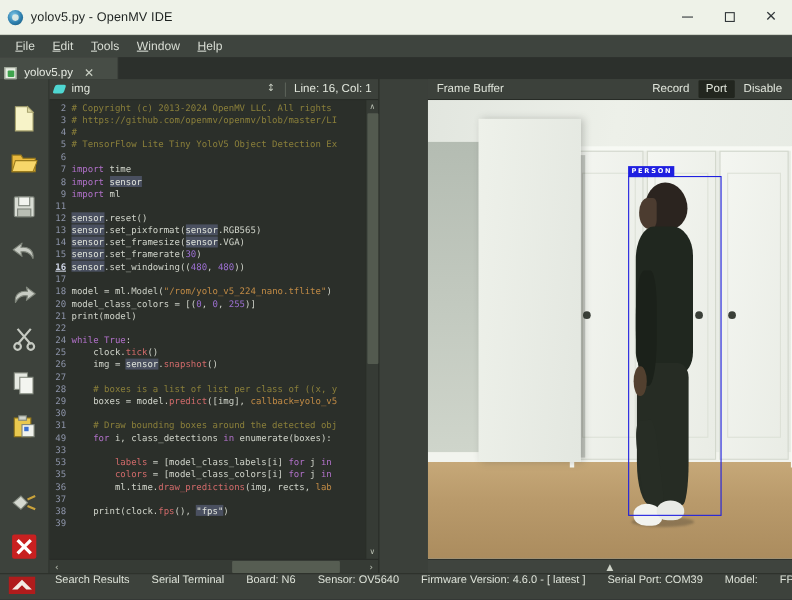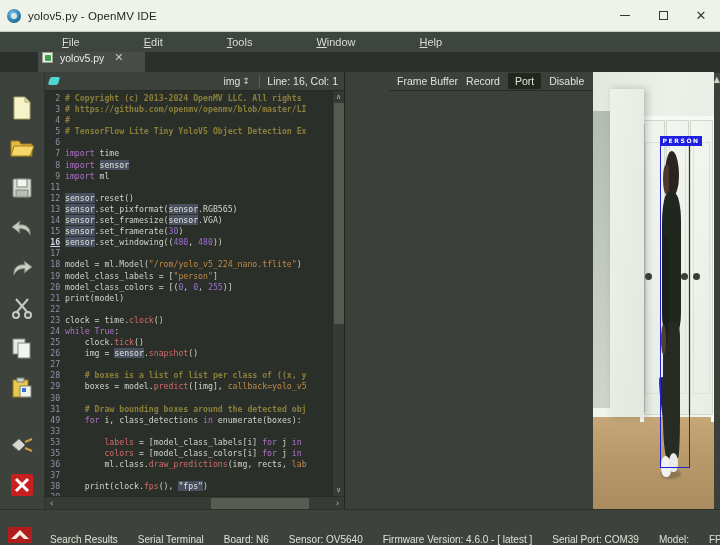--- a/index.html
+++ b/index.html
@@ -52,37 +52,36 @@
   
   .menubar {
     height: 20px; min-height: 20px;
     background: #3e443e;
     display: flex; align-items: center;
     padding-left: 6px;
     border-bottom: 1px solid #33383300;
   }
   .menu-item {
     font-size: 11px; color: #d8ddd4;
-    padding: 2px 8px; white-space: nowrap; margin-left: 48px;
+    padding: 2px 8px; white-space: nowrap;
   }
   .menu-item u { text-decoration: underline; }
 
   
   .tabbar {
     height: 20px; min-height: 20px;
     background: #2c302c;
     display: flex; align-items: stretch;
   }
   .tab {
-    display: flex; align-items: flex-start;
+    display: flex; align-items: flex-end;
     background: #474d46;
     padding: 0 6px 0 4px;
     min-width: 108px;
     border-right: 1px solid #2c302c;
-    margin-left: 38px;
   }
   .tab-ficon {
     width: 11px; height: 11px; flex: none;
     background: #e9eee4; border: 1px solid #9aa394;
     position: relative; margin-right: 7px;
   }
   .tab-ficon::after {
     content: ""; position: absolute; left: 2px; top: 2px;
     width: 6px; height: 6px; background: #3fa34d; border-radius: 1px;
   }
@@ -125,21 +124,21 @@
     background: #3c413b;
     display: flex; align-items: center;
     padding: 0 4px;
     border-bottom: 1px solid #272b26;
   }
   .eh-icon {
     width: 10px; height: 8px; flex: none; margin-right: 6px;
     background: #4fd7d2; border-radius: 2px;
     transform: skewX(-18deg);
   }
-  .eh-name { font-size: 10.5px; color: #dfe4da; flex: 1; text-align: right; }
+  .eh-name { font-size: 10.5px; color: #dfe4da; flex: 1; }
   .eh-updown {
     font-size: 9px; color: #c9cfc3; line-height: 8px;
     text-align: center; width: 12px;
     font-family: "DejaVu Sans", sans-serif;
   }
   .eh-sep { width: 1px; height: 13px; background: #5a6057; margin: 0 7px; }
   .eh-pos { font-size: 10.5px; color: #e3e8de; white-space: nowrap; padding-right: 2px; }
 
   .code-wrap { flex: 1; display: flex; min-height: 0; position: relative; background: #2b2f2a; }
   .code-area {
@@ -150,21 +149,21 @@
   }
   .cline { display: flex; white-space: pre; height: 11.1px; }
   .gut {
     width: 20px; min-width: 20px; text-align: right;
     color: #8c93a8; padding-right: 5px; flex: none;
     letter-spacing: -.1px;
   }
   .gut.cur { color: #cfd5e6; font-weight: bold; text-decoration: underline; }
   .ctxt { color: #cfd3c9; white-space: pre; }
 
-  .c-com  { color: #8a7f3a; font-weight: bold; }
+  .c-com  { color: #8a7f3a; }
   .c-kw   { color: #b070c8; }
   .c-fn   { color: #d06a6a; }
   .c-str  { color: #c08a45; }
   .c-num  { color: #9b6fd0; }
   .c-id   { color: #cfd3c9; }
   .c-sel  { background: #4a5060; color: #dfe3da; }
   .c-cls  { color: #c9cdc3; }
 
   
   .vsb {
@@ -193,21 +192,21 @@
     font-size: 8px; color: #c2c8bb; font-family: "DejaVu Sans", sans-serif;
   }
   .hsb-track { flex: 1; height: 13px; position: relative; }
   .hsb-thumb {
     position: absolute; top: 1px; height: 11px;
     left: 56%; width: 36%;
     background: #565d52; border-radius: 1px;
   }
 
   
-  .fb-col { flex: 1; display: flex; min-width: 0; background: #3b403a; padding-left: 44px; }
+  .fb-col { flex: 1; display: flex; flex-direction: column; min-width: 0; background: #3b403a; padding-left: 44px; }
   .fb-head {
     height: 19px; min-height: 19px; background: #3c413b;
     display: flex; align-items: center; padding: 0 2px 0 8px;
     border-bottom: 1px solid #272b26;
   }
   .fb-title { font-size: 10.5px; color: #dfe4da; flex: 1; }
   .fb-btn {
     font-size: 10.5px; color: #e1e6dc;
     padding: 2px 7px; margin-left: 1px; border-radius: 1px;
   }
@@ -339,23 +338,23 @@
   }
   .fb-foot {
     height: 13px; min-height: 13px; background: #3f443e;
     display: flex; align-items: center; justify-content: center;
     border-top: 1px solid #2d312c;
   }
   .fb-foot span { font-size: 8px; color: #cfd4c9; font-family: "DejaVu Sans", sans-serif; }
 
   
   .statusbar {
-    height: 36px; min-height: 20px;
+    height: 24px; min-height: 20px;
     background: #3d423c;
-    display: flex; align-items: flex-end;
+    display: flex; align-items: flex-start;
     border-top: 1px solid #2d312c;
   }
   .sb-logo {
     width: 40px; min-width: 40px; height: 20px;
     display: flex; align-items: center; justify-content: center;
   }
   .sb-item {
     font-size: 10px; color: #dde2d8; white-space: nowrap;
     padding: 0 10px;
   }
@@ -498,38 +497,36 @@
             <div class="cline"><span class="gut">8</span><span class="ctxt"><span class="c-kw">import </span><span class="c-sel">sensor</span></span></div>
             <div class="cline"><span class="gut">9</span><span class="ctxt"><span class="c-kw">import </span><span class="c-id">ml</span></span></div>
             <div class="cline"><span class="gut">11</span><span class="ctxt"></span></div>
             <div class="cline"><span class="gut">12</span><span class="ctxt"><span class="c-sel">sensor</span><span class="c-id">.reset()</span></span></div>
             <div class="cline"><span class="gut">13</span><span class="ctxt"><span class="c-sel">sensor</span><span class="c-id">.set_pixformat(</span><span class="c-sel">sensor</span><span class="c-id">.RGB565)</span></span></div>
             <div class="cline"><span class="gut">14</span><span class="ctxt"><span class="c-sel">sensor</span><span class="c-id">.set_framesize(</span><span class="c-sel">sensor</span><span class="c-id">.VGA)</span></span></div>
             <div class="cline"><span class="gut">15</span><span class="ctxt"><span class="c-sel">sensor</span><span class="c-id">.set_framerate(</span><span class="c-num">30</span><span class="c-id">)</span></span></div>
             <div class="cline"><span class="gut cur">16</span><span class="ctxt"><span class="c-sel">sensor</span><span class="c-id">.set_windowing((</span><span class="c-num">480</span><span class="c-id">, </span><span class="c-num">480</span><span class="c-id">))</span></span></div>
             <div class="cline"><span class="gut">17</span><span class="ctxt"></span></div>
             <div class="cline"><span class="gut">18</span><span class="ctxt"><span class="c-id">model = ml.</span><span class="c-cls">Model</span><span class="c-id">(</span><span class="c-str">"/rom/yolo_v5_224_nano.tflite"</span><span class="c-id">)</span></span></div>
-            <div class="cline"><span class="gut">19</span><span class="ctxt"><span class="c-id">model_class_labels = [</span><span class="c-str">"person"</span><span class="c-id">]</span></span></div>
             <div class="cline"><span class="gut">20</span><span class="ctxt"><span class="c-id">model_class_colors = [(</span><span class="c-num">0</span><span class="c-id">, </span><span class="c-num">0</span><span class="c-id">, </span><span class="c-num">255</span><span class="c-id">)]</span></span></div>
             <div class="cline"><span class="gut">21</span><span class="ctxt"><span class="c-id">print(model)</span></span></div>
             <div class="cline"><span class="gut">22</span><span class="ctxt"></span></div>
-            <div class="cline"><span class="gut">23</span><span class="ctxt"><span class="c-id">clock = time.</span><span class="c-fn">clock</span><span class="c-id">()</span></span></div>
             <div class="cline"><span class="gut">24</span><span class="ctxt"><span class="c-kw">while True</span><span class="c-id">:</span></span></div>
             <div class="cline"><span class="gut">25</span><span class="ctxt"><span class="c-id">    clock.</span><span class="c-fn">tick</span><span class="c-id">()</span></span></div>
             <div class="cline"><span class="gut">26</span><span class="ctxt"><span class="c-id">    img = </span><span class="c-sel">sensor</span><span class="c-id">.</span><span class="c-fn">snapshot</span><span class="c-id">()</span></span></div>
             <div class="cline"><span class="gut">27</span><span class="ctxt"></span></div>
             <div class="cline"><span class="gut">28</span><span class="ctxt"><span class="c-com">    # boxes is a list of list per class of ((x, y</span></span></div>
             <div class="cline"><span class="gut">29</span><span class="ctxt"><span class="c-id">    boxes = model.</span><span class="c-fn">predict</span><span class="c-id">([img], </span><span class="c-str">callback=yolo_v5</span></span></div>
             <div class="cline"><span class="gut">30</span><span class="ctxt"></span></div>
             <div class="cline"><span class="gut">31</span><span class="ctxt"><span class="c-com">    # Draw bounding boxes around the detected obj</span></span></div>
             <div class="cline"><span class="gut">49</span><span class="ctxt"><span class="c-id">    </span><span class="c-kw">for </span><span class="c-id">i, class_detections </span><span class="c-kw">in </span><span class="c-id">enumerate(boxes):</span></span></div>
             <div class="cline"><span class="gut">33</span></div>
             <div class="cline"><span class="gut">53</span><span class="ctxt"><span class="c-id">        </span><span class="c-fn">labels</span><span class="c-id"> = [model_class_labels[i] </span><span class="c-kw">for </span><span class="c-id">j </span><span class="c-kw">in</span></span></div>
             <div class="cline"><span class="gut">35</span><span class="ctxt"><span class="c-id">        </span><span class="c-fn">colors</span><span class="c-id"> = [model_class_colors[i] </span><span class="c-kw">for </span><span class="c-id">j </span><span class="c-kw">in</span></span></div>
-            <div class="cline"><span class="gut">36</span><span class="ctxt"><span class="c-id">        ml.class.</span><span class="c-fn">draw_predictions</span><span class="c-id">(img, rects, </span><span class="c-str">lab</span></span></div>
+            <div class="cline"><span class="gut">36</span><span class="ctxt"><span class="c-id">        ml.time.</span><span class="c-fn">draw_predictions</span><span class="c-id">(img, rects, </span><span class="c-str">lab</span></span></div>
             <div class="cline"><span class="gut">37</span><span class="ctxt"></span></div>
             <div class="cline"><span class="gut">38</span><span class="ctxt"><span class="c-id">    print(clock.</span><span class="c-fn">fps</span><span class="c-id">(), </span><span class="c-sel">"fps"</span><span class="c-id">)</span></span></div>
             <div class="cline"><span class="gut">39</span><span class="ctxt"></span></div>
           </div>
         <div class="vsb">
           <div class="vsb-arrow">∧</div>
           <div class="vsb-track">
             <div class="vsb-thumb"></div>
           </div>
           <div class="vsb-arrow">∨</div>

